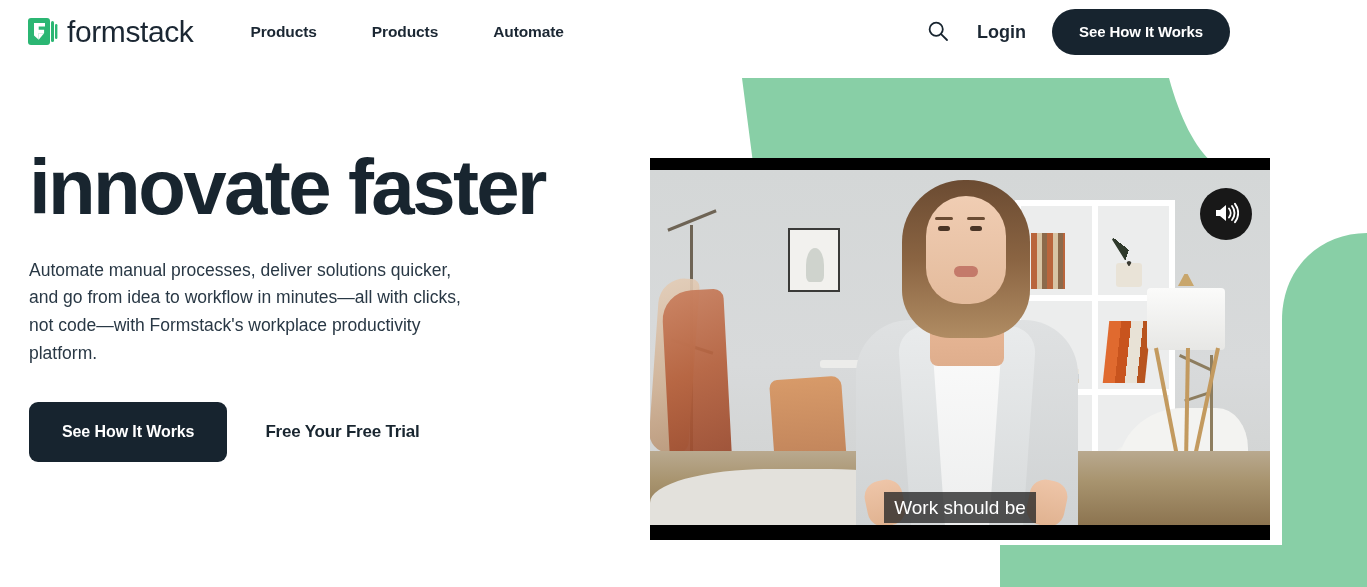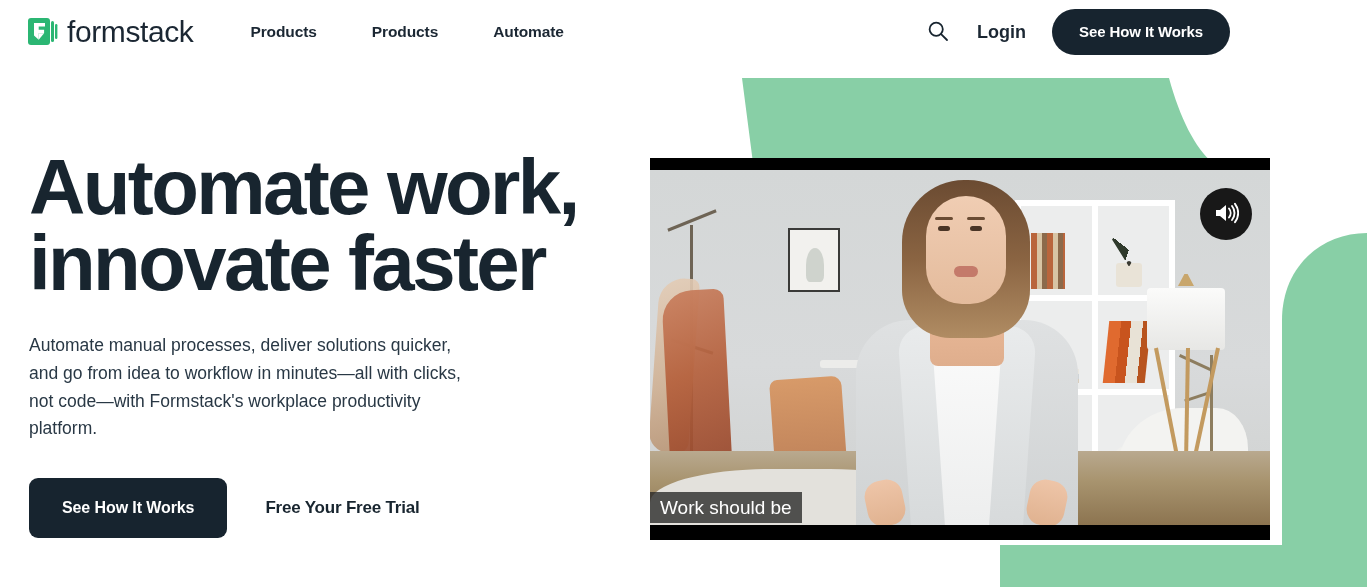--- a/index.html
+++ b/index.html
@@ -356,21 +356,21 @@
     display: flex; align-items: center; justify-content: center;
     z-index: 6;
   }
 
   .caption {
     position: absolute;
     left: 0; right: 0;
     bottom: 2px;
     z-index: 5;
     display: flex;
-    flex-direction: row;
+    flex-direction: column;
     align-items: center;
     gap: 0px;
     pointer-events: none;
   }
   .caption-line {
     background: rgba(38,38,38,0.78);
     color: #ffffff;
     font-size: 19px;
     line-height: 29px;
     padding: 1px 10px;
@@ -419,21 +419,20 @@
           </svg>
         </span>
       </button>
       <a class="login-link" href="#">Login</a>
       <button class="header-cta">See How It Works</button>
     </div>
   </header>
 
   <section class="hero-copy">
     <h1 class="hero-title">
-      <span class="line">Automate work,</span>
       <span class="line">innovate faster</span>
     </h1>
     <p class="hero-sub">Automate manual processes, deliver solutions quicker, and go from idea to workflow in minutes—all with clicks, not code—with Formstack's workplace productivity platform.</p>
     <div class="hero-actions">
       <button class="hero-cta">See How It Works</button>
       <a class="hero-link" href="#">Free Your Free Trial</a>
     </div>
   </section>
 
   <div class="video-frame">

